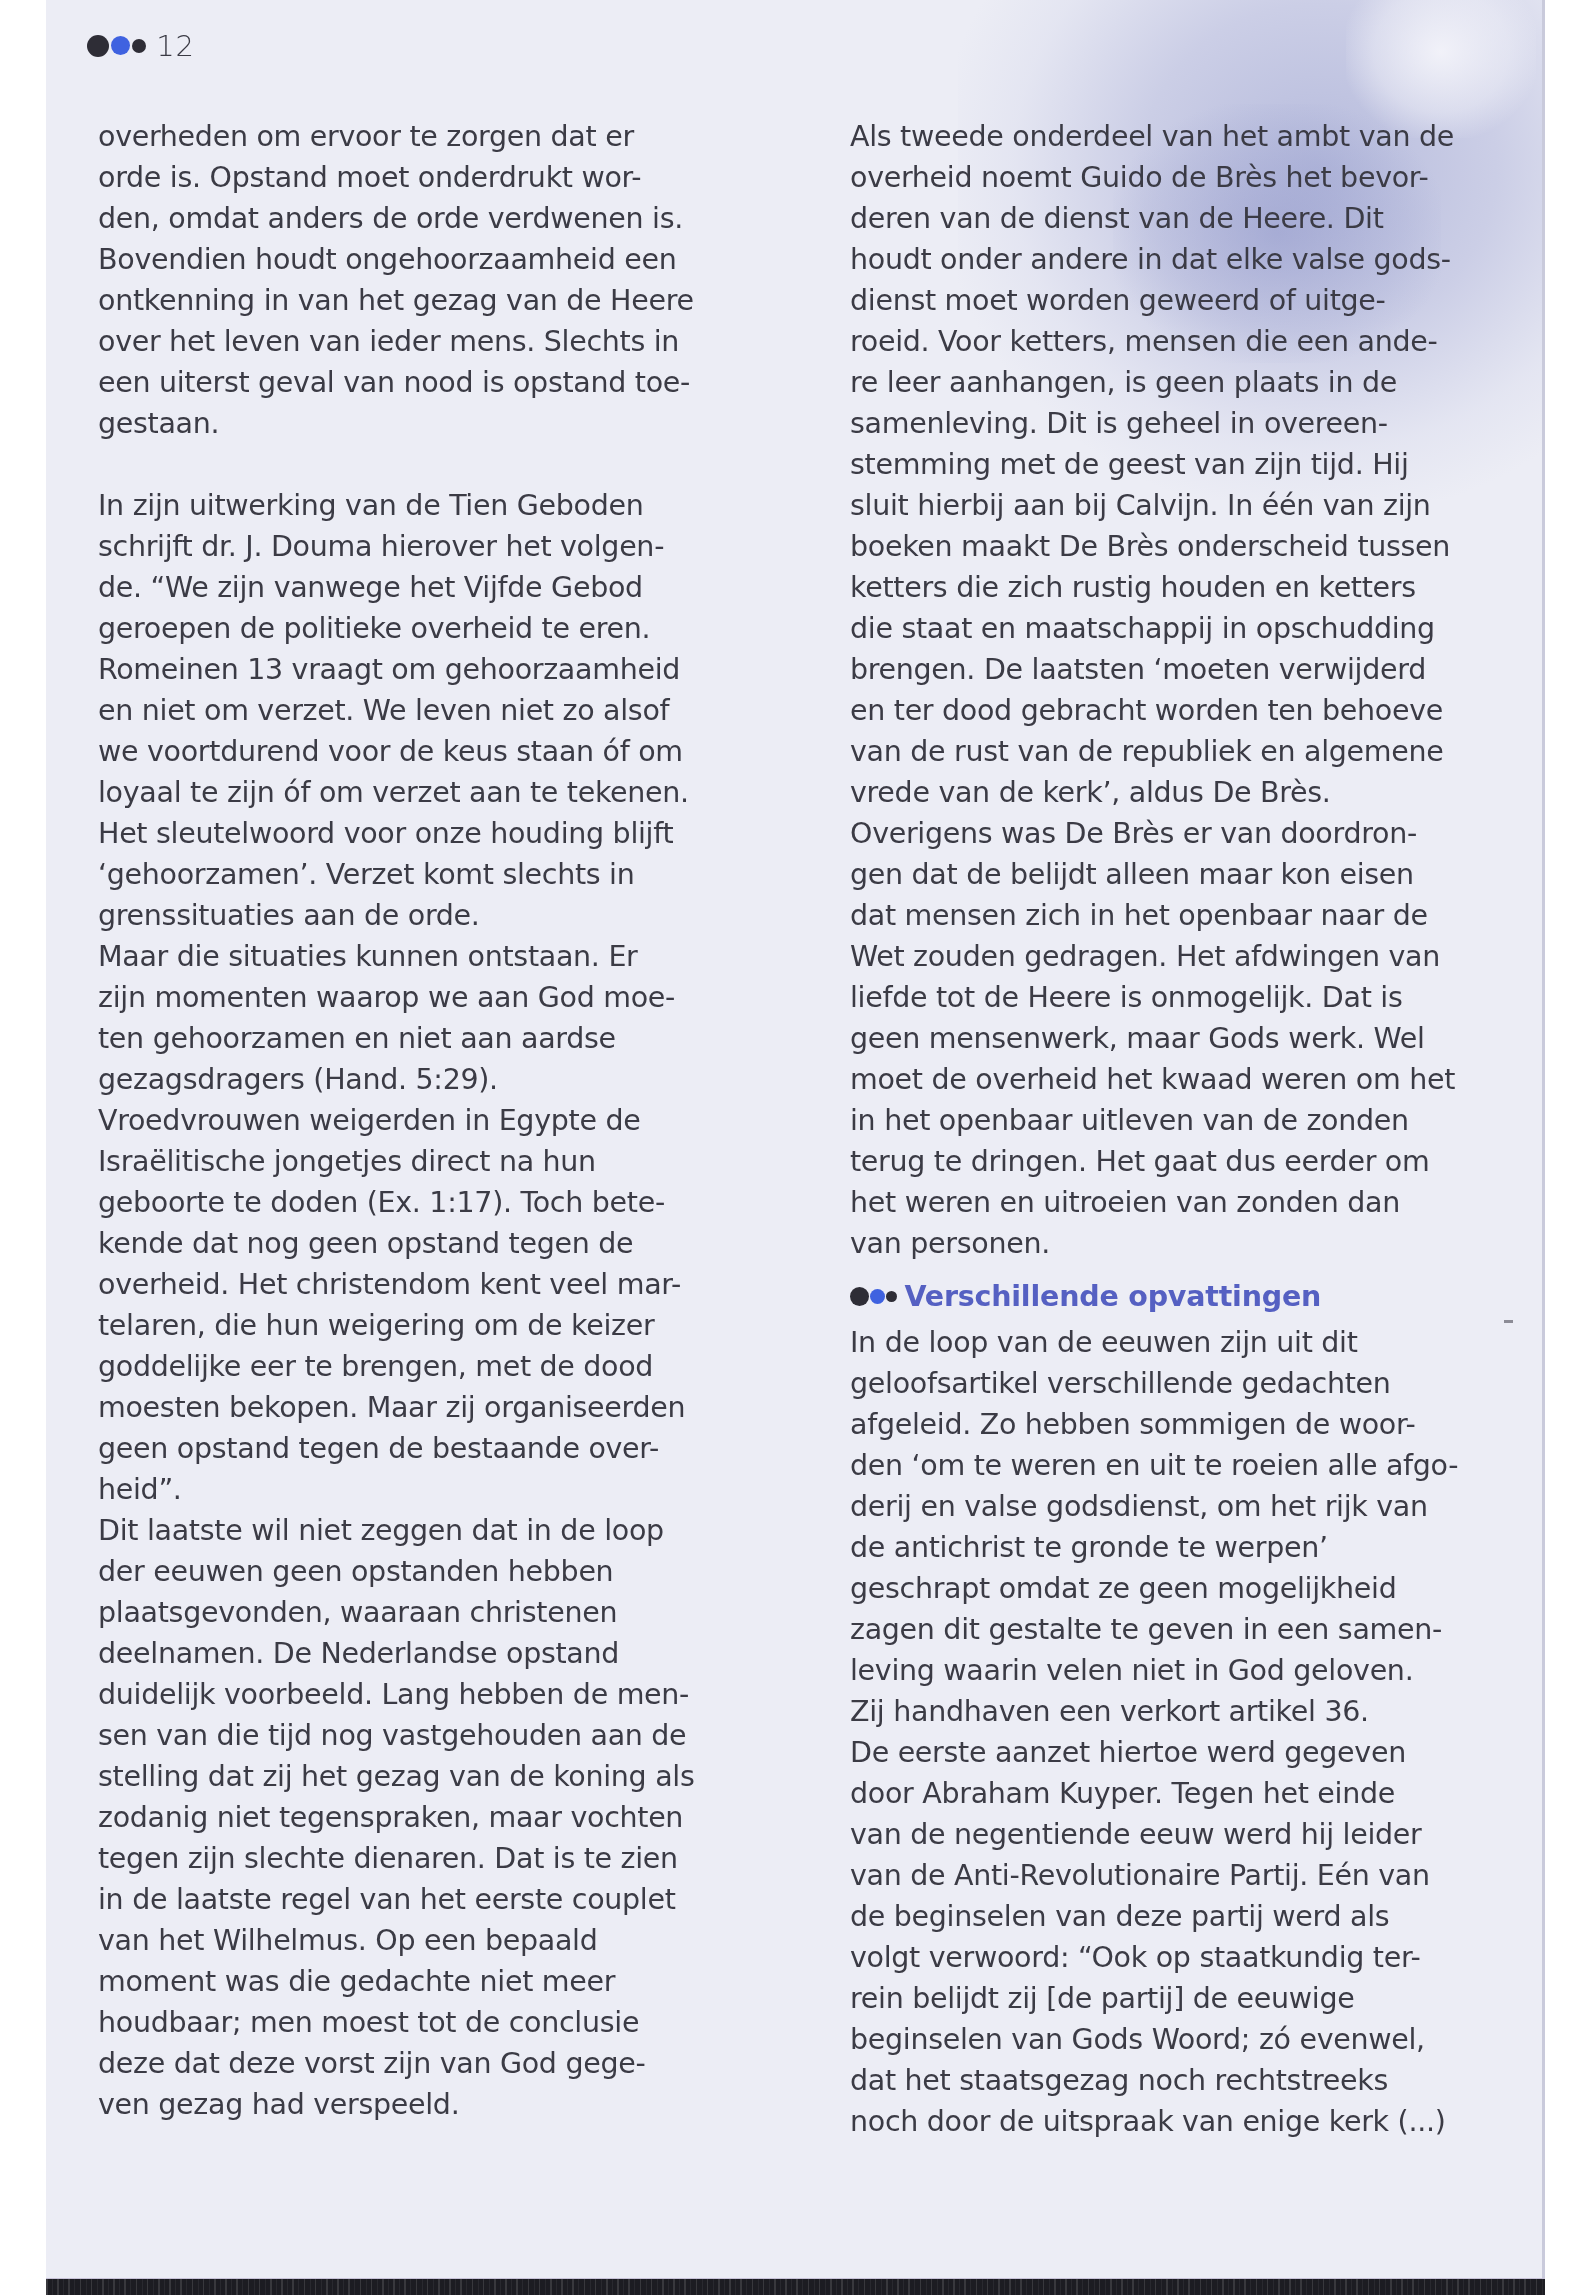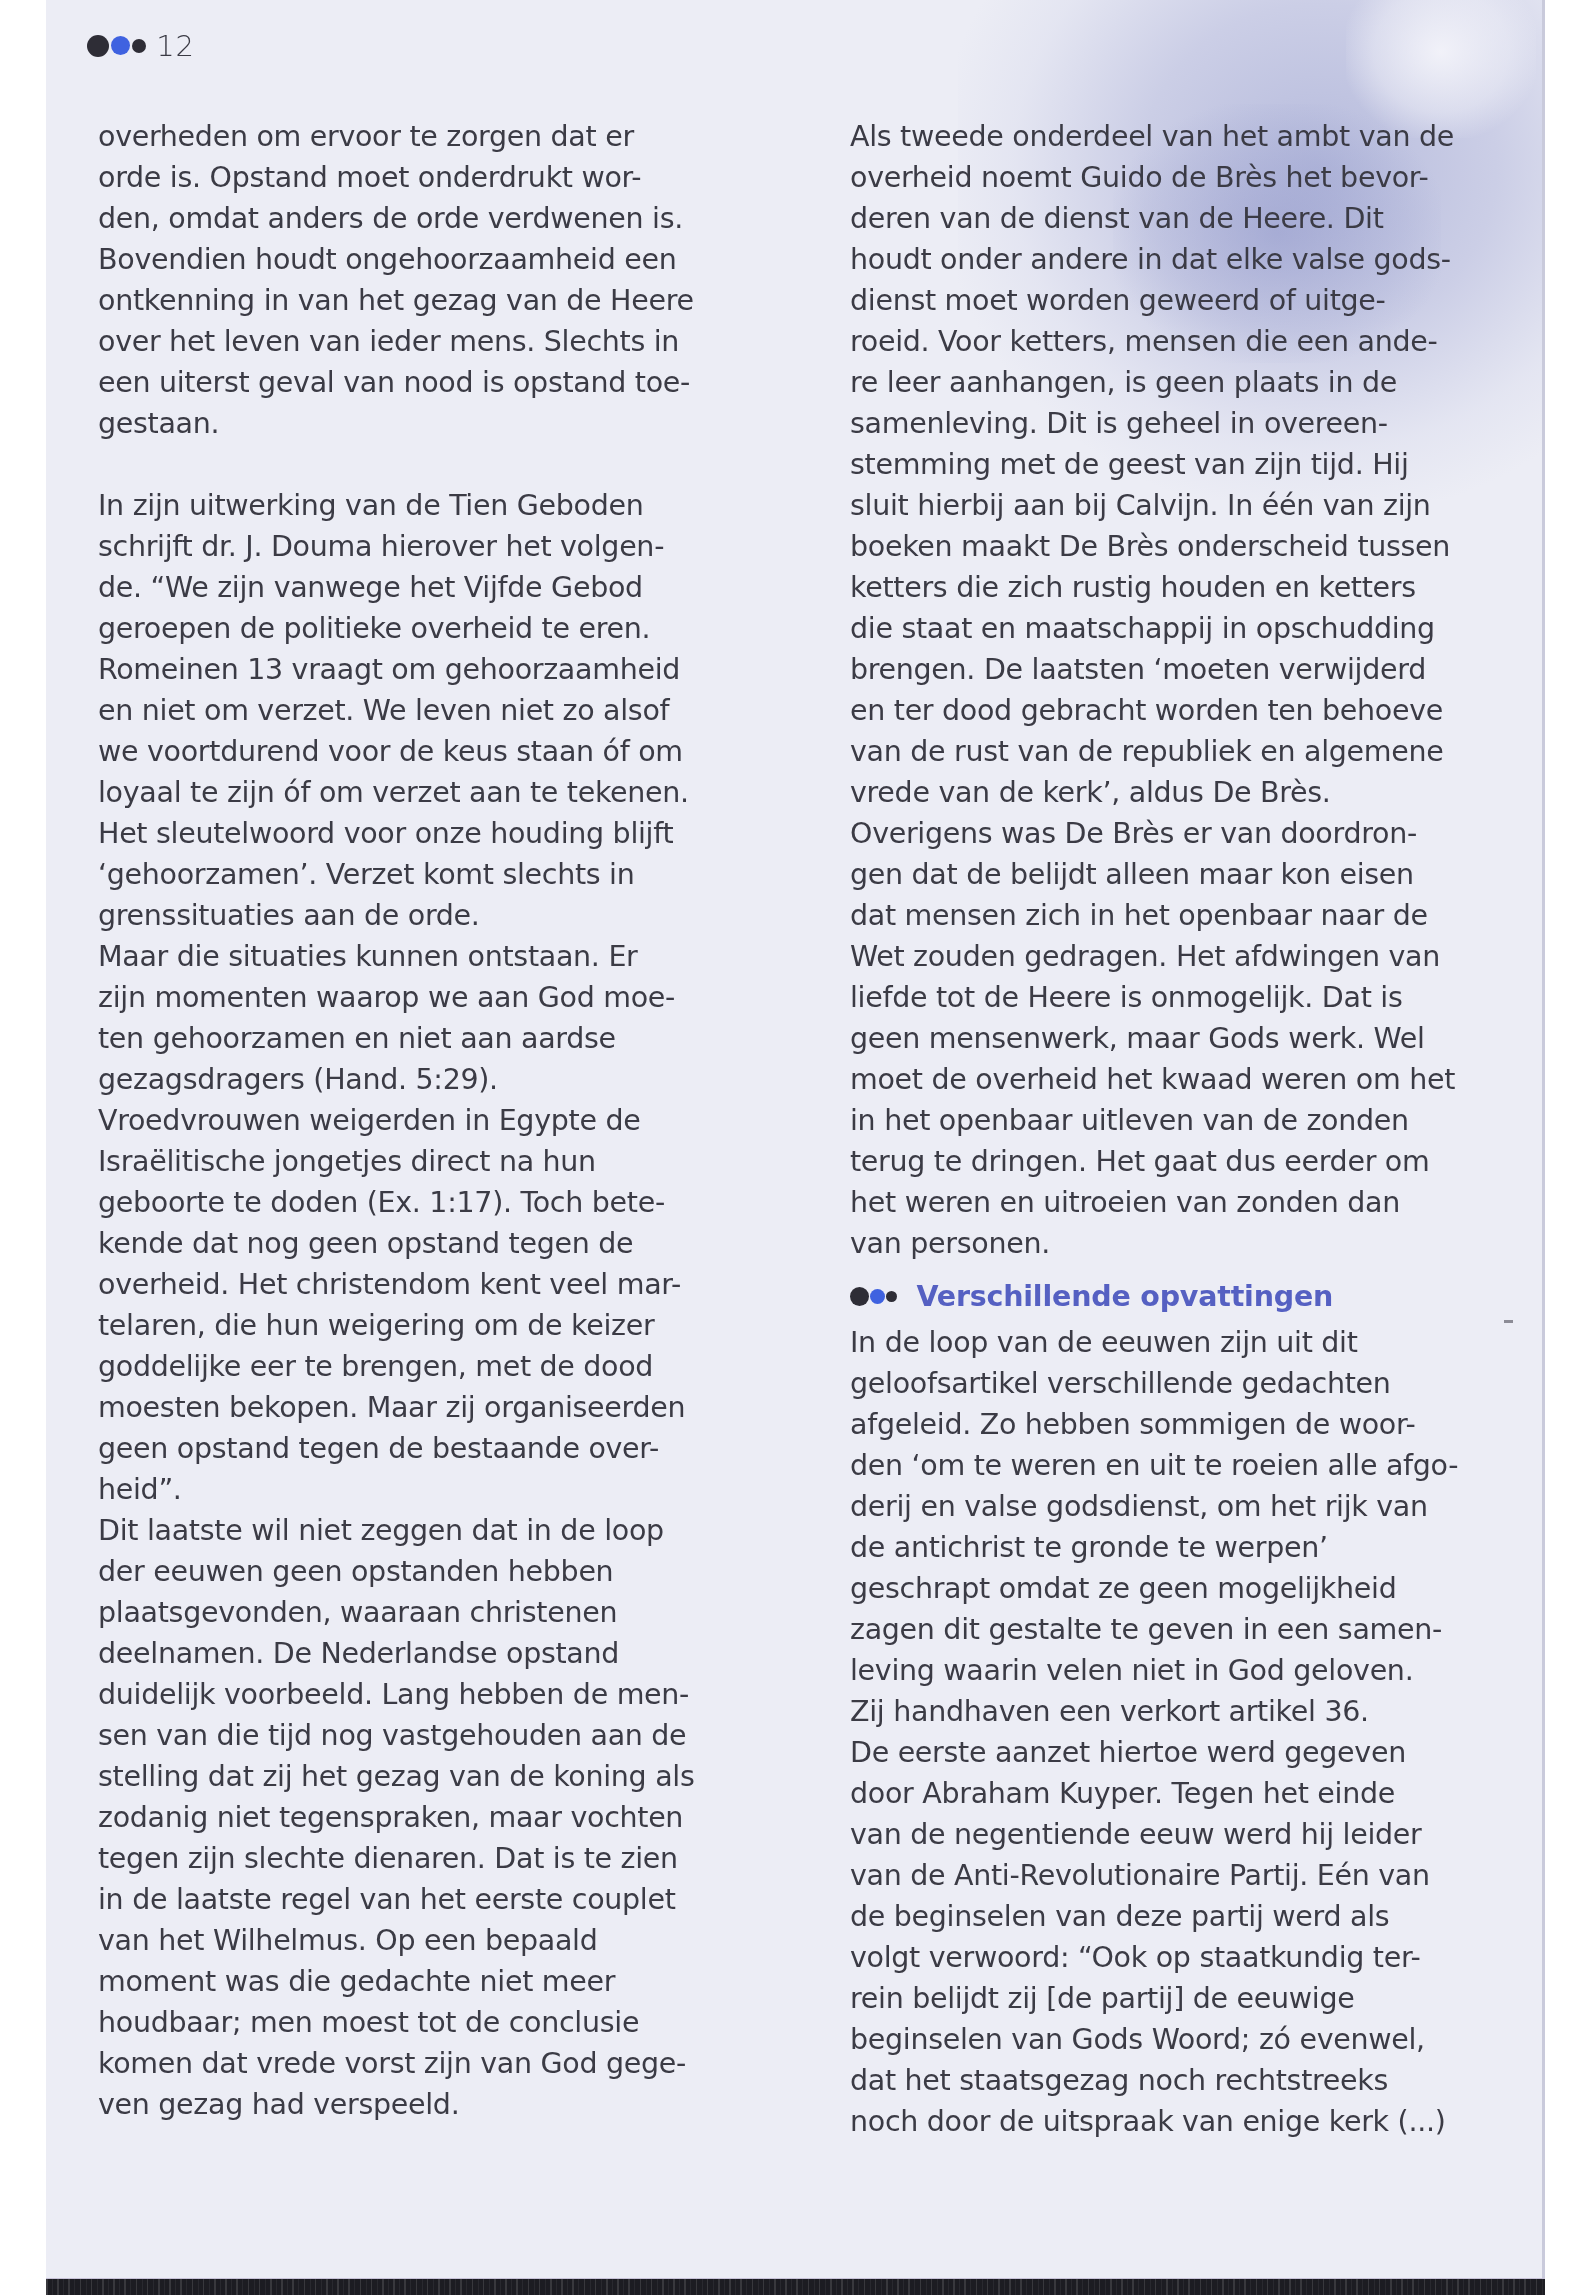--- a/index.html
+++ b/index.html
@@ -97,21 +97,21 @@
     letter-spacing: -0.3px;
   }
   .col.left { left: 52px; }
   .col.right { left: 804px; }
   .line { white-space: nowrap; height: 41px; display: block; }
   .gap { height: 41px; display: block; }
 
   .section-heading {
     display: flex;
     align-items: center;
-    gap: 19px;
+    gap: 7px;
     height: 41px;
     margin-top: 12px;
     margin-bottom: 5.2px;
   }
   .section-heading .dots { gap: 0.9px; }
   .section-heading .dot.d1 { width: 19px; height: 19px; }
   .section-heading .dot.d2 { width: 15.5px; height: 15.5px; }
   .section-heading .dot.d3 { width: 11.2px; height: 11.2px; }
   .section-title {
     font-weight: bold;
@@ -190,21 +190,21 @@
         <span class="line">deelnamen. De Nederlandse opstand</span>
         <span class="line">duidelijk voorbeeld. Lang hebben de men-</span>
         <span class="line">sen van die tijd nog vastgehouden aan de</span>
         <span class="line">stelling dat zij het gezag van de koning als</span>
         <span class="line">zodanig niet tegenspraken, maar vochten</span>
         <span class="line">tegen zijn slechte dienaren. Dat is te zien</span>
         <span class="line">in de laatste regel van het eerste couplet</span>
         <span class="line">van het Wilhelmus. Op een bepaald</span>
         <span class="line">moment was die gedachte niet meer</span>
         <span class="line">houdbaar; men moest tot de conclusie</span>
-        <span class="line">komen dat vrede vorst zijn van God gege-</span>
+        <span class="line">deze dat deze vorst zijn van God gege-</span>
         <span class="line">ven gezag had verspeeld.</span>
       </div>
   </div>
 
   <div class="col right">
     <div id="right-intro">
         <span class="line">Als tweede onderdeel van het ambt van de</span>
         <span class="line">overheid noemt Guido de Brès het bevor-</span>
         <span class="line">deren van de dienst van de Heere. Dit</span>
         <span class="line">houdt onder andere in dat elke valse gods-</span>

